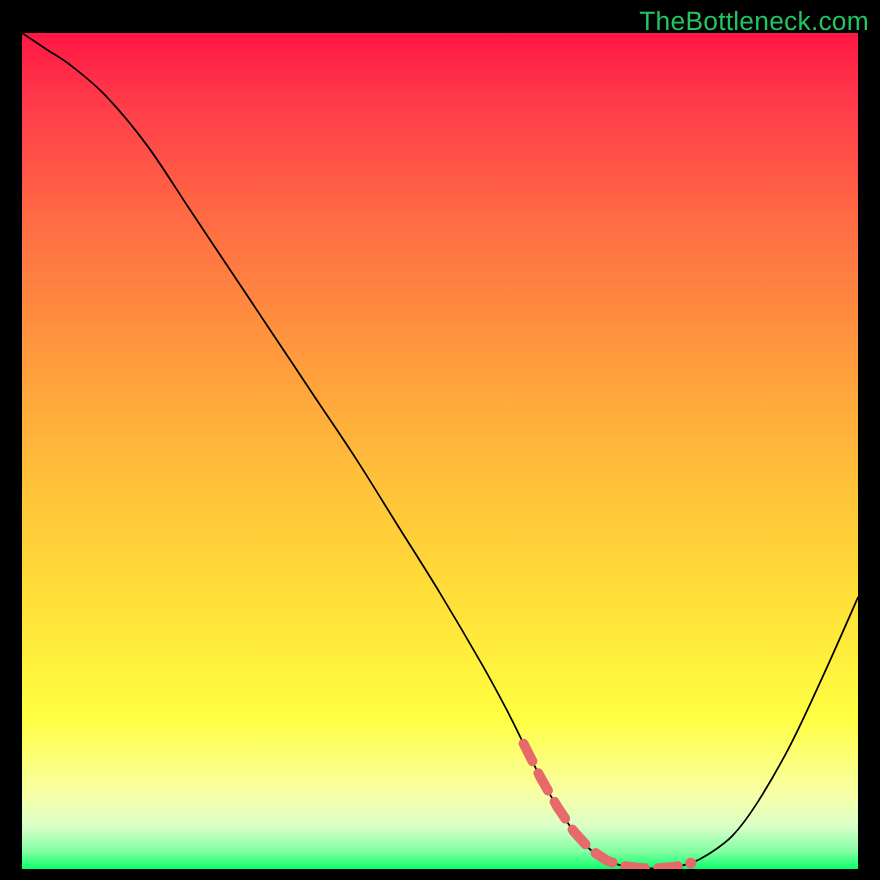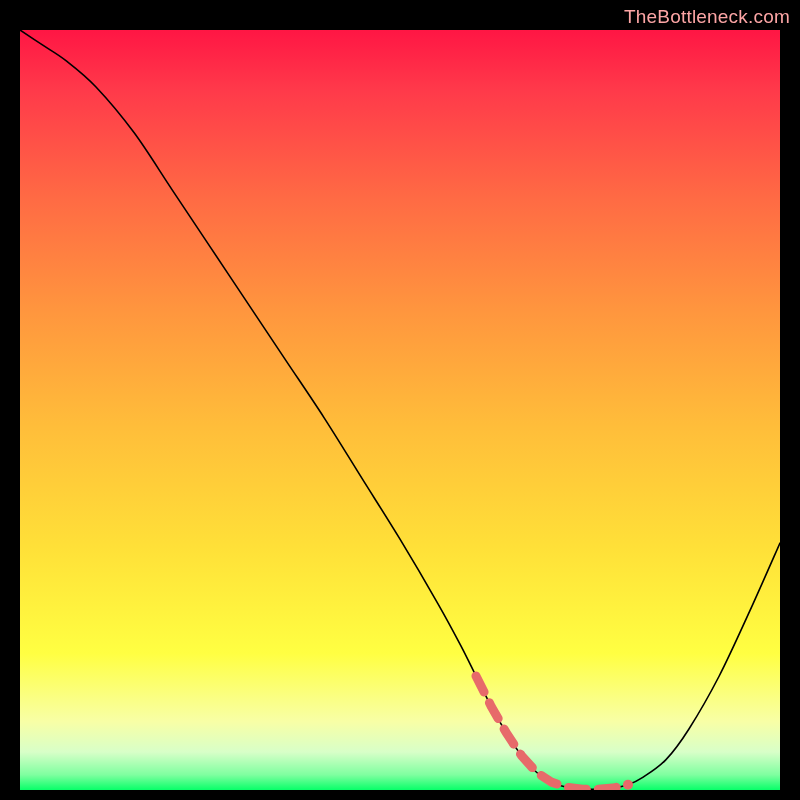--- a/index.html
+++ b/index.html
@@ -8,22 +8,22 @@
     position: relative;
     width: 800px;
     height: 800px;
     background: #000;
   }
   .watermark {
     position: absolute;
     top: 6px;
     right: 10px;
     font-family: Arial, Helvetica, sans-serif;
-    font-size: 19px;
-    color: #fca5a5;
+    font-size: 24px;
+    color: #22c55e;
     letter-spacing: 0.2px;
     z-index: 10;
   }
   .plot-area {
     position: absolute;
     left: 20px;
     top: 30px;
     width: 760px;
     height: 760px;
     overflow: hidden;

